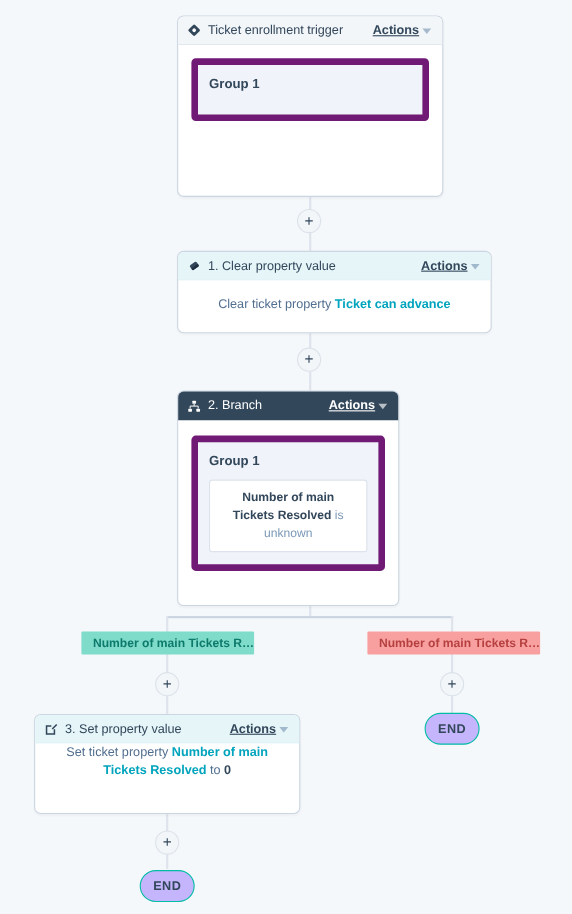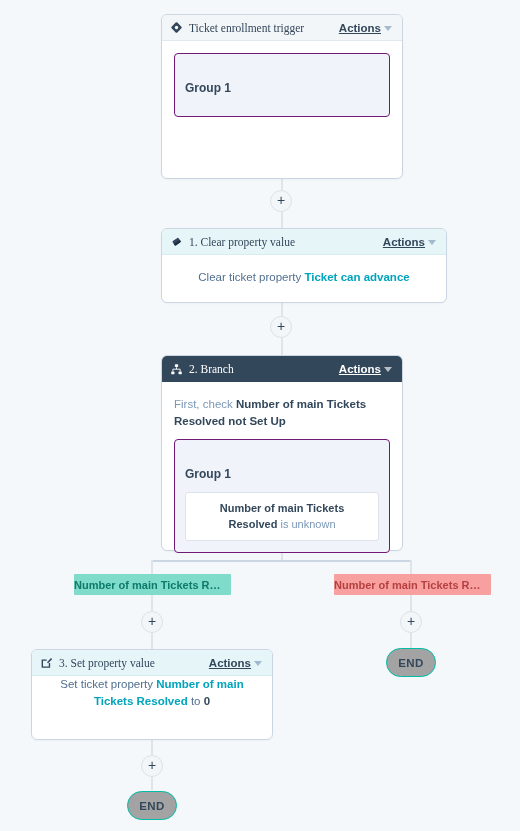--- a/index.html
+++ b/index.html
@@ -59,21 +59,21 @@
     padding: 0 10px 0 8px;
     box-sizing: border-box;
     border-top-left-radius: 5px;
     border-top-right-radius: 5px;
     font-size: 11.5px;
   }
   .head-trigger { background: #f2f6f9; border-bottom: 1px solid #e2e8ef; color:#33475b; }
   .head-teal    { background: #e5f5f8; border-bottom: 1px solid #d6eef3; color:#33475b; }
   .head-dark    { background: #33475b; color:#ffffff; }
 
-  .head-title { margin-left: 6px; white-space: nowrap; font-family: Liberation Serif, serif; }
+  .head-title { margin-left: 6px; white-space: nowrap; }
   .head-spacer { flex: 1 1 auto; }
 
   .actions {
     font-size: 11.5px;
     display: flex;
     align-items: center;
     gap: 3px;
     cursor: pointer;
   }
   .actions .lbl {
@@ -96,23 +96,23 @@
   .card-body {
     padding: 12px 12px 14px 12px;
     font-size: 11.5px;
     color: #516f90;
     line-height: 1.45;
   }
 
   
   .group {
     background: #f0f3f9;
-    border: 1px solid #701a75;
+    border: 6px solid #701a75;
     border-radius: 4px;
-    padding: 26px 10px 11px 10px;
+    padding: 9px 10px 11px 10px;
   }
   .group-title {
     font-size: 12px;
     font-weight: 700;
     color: #33475b;
     margin-bottom: 8px;
   }
   .criterion {
     background: #ffffff;
     border: 1px solid #dde3ec;
@@ -139,31 +139,32 @@
     display: flex;
     align-items: center;
     padding: 0 0;
     box-sizing: border-box;
     font-size: 11px;
     font-weight: 700;
     white-space: nowrap;
     overflow: hidden;
     z-index: 4;
     border-radius: 1px;
+    justify-content: flex-end;
   }
   .pill-green { background: #7fdbca; color: #0d7a6c; }
   .pill-red   { background: #f8a0a0; color: #b5403f; }
 
   
   .end {
     position: absolute;
     width: 50px; height: 29px;
     box-sizing: border-box;
     border: 1.5px solid #00bda5;
-    background: #a3a3a3;
+    background: #c4b5fd;
     border-radius: 15px;
     display: flex; align-items: center; justify-content: center;
     font-size: 11.5px;
     font-weight: 700;
     color: #33475b;
     letter-spacing: .4px;
     z-index: 4;
   }
 
   
@@ -237,41 +238,38 @@
       <span class="actions">
         <span class="lbl">Actions</span>
         <span class="caret"></span>
       </span>
     </div>
     <div class="card-body body-text" style="padding-top:14px;">
       <span>Clear ticket property </span><span class="tealb">Ticket can advance</span>
     </div>
   </div>
 
-  <div class="card" style="left:161px; top:355px; width:242px; height:196px;">
+  <div class="card" style="left:161px; top:355px; width:202px; height:196px;">
     <div class="card-head head-dark">
       <span class="icn">
         <svg width="13" height="13" viewBox="0 0 16 16">
           <rect x="6" y="1.5" width="4" height="3.4" rx="0.6" fill="#ffffff"></rect>
           <rect x="1.5" y="10.5" width="4" height="3.4" rx="0.6" fill="#ffffff"></rect>
           <rect x="10.5" y="10.5" width="4" height="3.4" rx="0.6" fill="#ffffff"></rect>
           <path d="M8 5.2 V7.6 M3.5 10.3 V7.6 H12.5 V10.3" stroke="#ffffff" stroke-width="1.1" fill="none"></path>
         </svg>
       </span>
       <span class="head-title">2. Branch</span>
       <span class="head-spacer"></span>
       <span class="actions">
         <span class="lbl">Actions</span>
         <span class="caret"></span>
       </span>
     </div>
     <div class="card-body" style="padding-top:14px;">
-      <div class="intro">
-        <span>First, check </span><b>Number of main Tickets Resolved not Set Up</b>
-      </div>
       <div class="group">
         <div class="group-title">Group 1</div>
         <div class="criterion">
           <b>Number of main Tickets Resolved</b><span> is unknown</span>
         </div>
       </div>
     </div>
   </div>
 
   <div class="pill pill-green" style="left:74px; top:574px; width:157px;">

